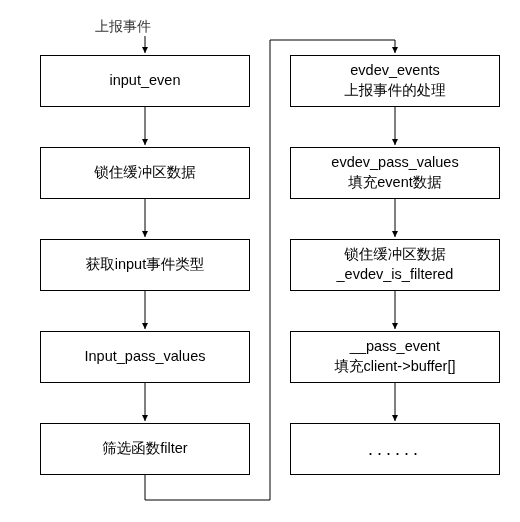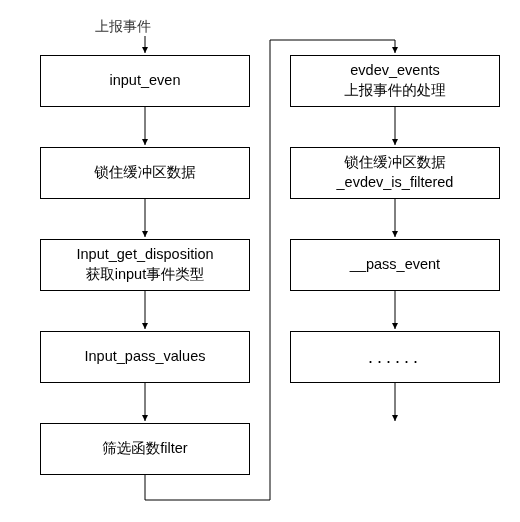--- a/index.html
+++ b/index.html
@@ -54,42 +54,46 @@
 <div class="label" style="left:95px; top:18px;">上报事件</div>
 
 <div class="col col-left">
   <div class="node">
     <span>input_even</span>
   </div>
   <div class="node">
     <span>锁住缓冲区数据</span>
   </div>
   <div class="node">
-    <span>Input_get_disposition</span>
     <span>获取input事件类型</span>
   </div>
   <div class="node">
     <span>Input_pass_values</span>
   </div>
   <div class="node">
     <span>筛选函数filter</span>
   </div>
 </div>
 
 <div class="col col-right">
   <div class="node">
     <span>evdev_events</span>
     <span>上报事件的处理</span>
   </div>
   <div class="node">
+    <span>evdev_pass_values</span>
+    <span>填充event数据</span>
+  </div>
+  <div class="node">
     <span>锁住缓冲区数据</span>
     <span>_evdev_is_filtered</span>
   </div>
   <div class="node">
     <span>__pass_event</span>
+    <span>填充client-&gt;buffer[]</span>
   </div>
   <div class="node">
     <span class="dots">......</span>
   </div>
 </div>
 
 <svg class="overlay">
   <defs>
     <marker id="arrow" markerWidth="8" markerHeight="8" refX="6" refY="3" orient="auto">
       <path d="M0,0 L6,3 L0,6 Z" fill="#000"></path>

